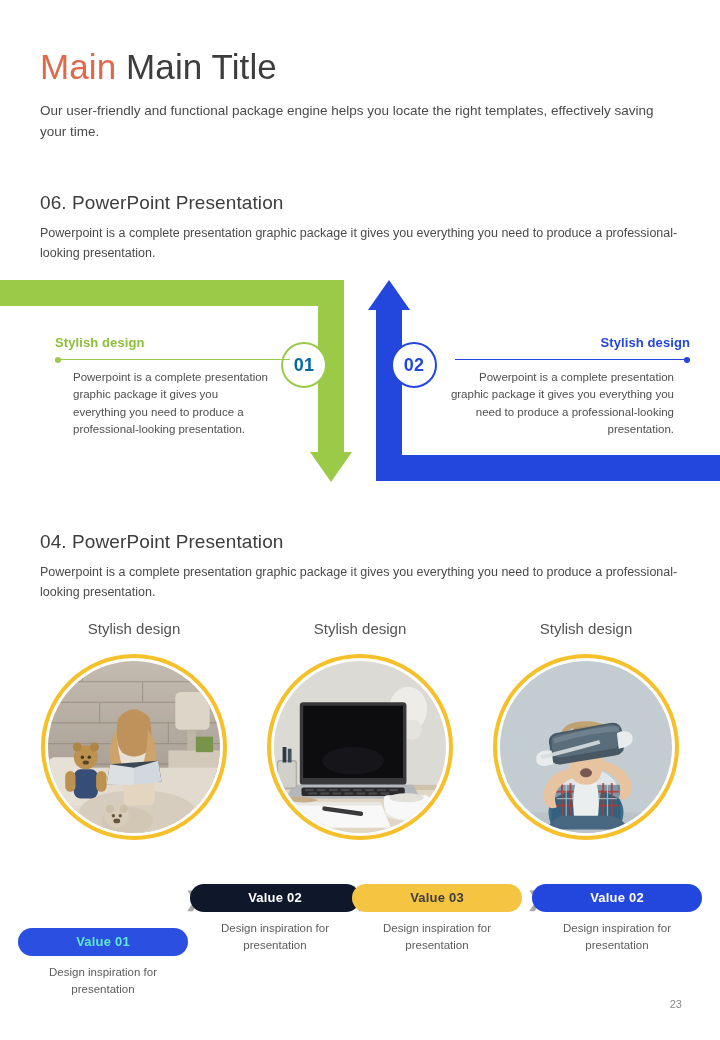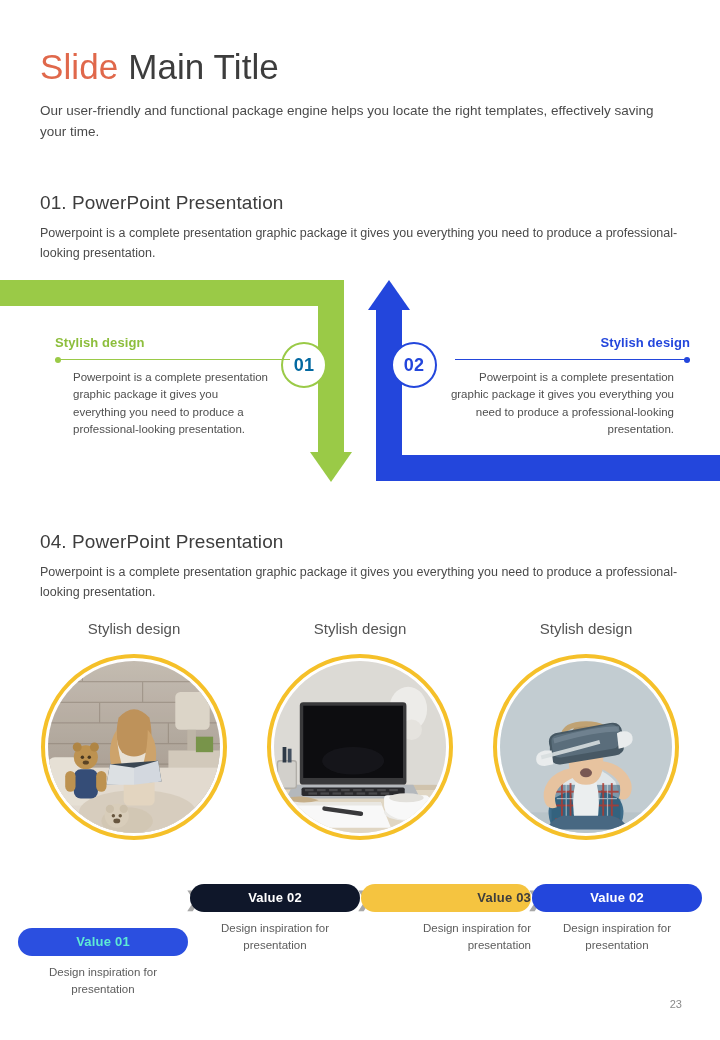--- a/index.html
+++ b/index.html
@@ -75,44 +75,44 @@
   .card-label { font-size:15px; color:#545454; font-weight:400; }
   .ring {
     margin:17px auto 0; width:186px; height:186px; border-radius:50%;
     border:4px solid #F5C029; padding:3px; background:#fff;
   }
   .photo { width:100%; height:100%; border-radius:50%; overflow:hidden; position:relative; }
 
   
   .values { position:absolute; left:0; top:884px; width:720px; height:80px; }
   .vcol { position:absolute; width:170px; text-align:center; }
-  #vcol0 { left:18px; } #vcol1 { left:190px; } #vcol2 { left:361px;text-align:right; } #vcol3 { left:532px; }
+  #vcol0 { left:18px; } #vcol1 { left:190px; } #vcol2 { left:352px; } #vcol3 { left:532px; }
   .pill {
     display:block; width:100%; height:28px; line-height:28px; border-radius:14px;
     font-size:13px; font-weight:700; letter-spacing:.2px; color:#fff;
   }
   .pill-caption { margin-top:8px; font-size:11.5px; line-height:1.45; color:#5c5c5c; }
   .chev { position:absolute; top:3px; font-size:20px; font-weight:700; color:#a8a8a8; }
   #chev0 { left:185px; } #chev1 { left:356px; } #chev2 { left:527px; }
 
   
   .pageno { position:absolute; right:38px; bottom:30px; font-size:11px; color:#8a8a8a; }
 </style>
 </head>
 <body>
 
 <div class="slide">
 
   <div class="header">
-    <div class="main-title"><span class="accent">Slide</span><span> Main Title</span></div>
+    <div class="main-title"><span class="accent">Main</span><span> Main Title</span></div>
     <div class="subtitle">Our user-friendly and functional package engine helps you locate the right templates, effectively saving your time.</div>
   </div>
 
   <div class="sec-head" id="sec1">
-    <div class="sec-title">01. PowerPoint Presentation</div>
+    <div class="sec-title">06. PowerPoint Presentation</div>
     <div class="sec-desc">Powerpoint is a complete presentation graphic package it gives you everything you need to produce a professional-looking presentation.</div>
   </div>
 
   <div class="diagram">
     <div class="g-topbar"></div>
     <div class="g-stem"></div>
     <div class="g-head"></div>
 
     <div class="b-head"></div>
     <div class="b-stem"></div>

